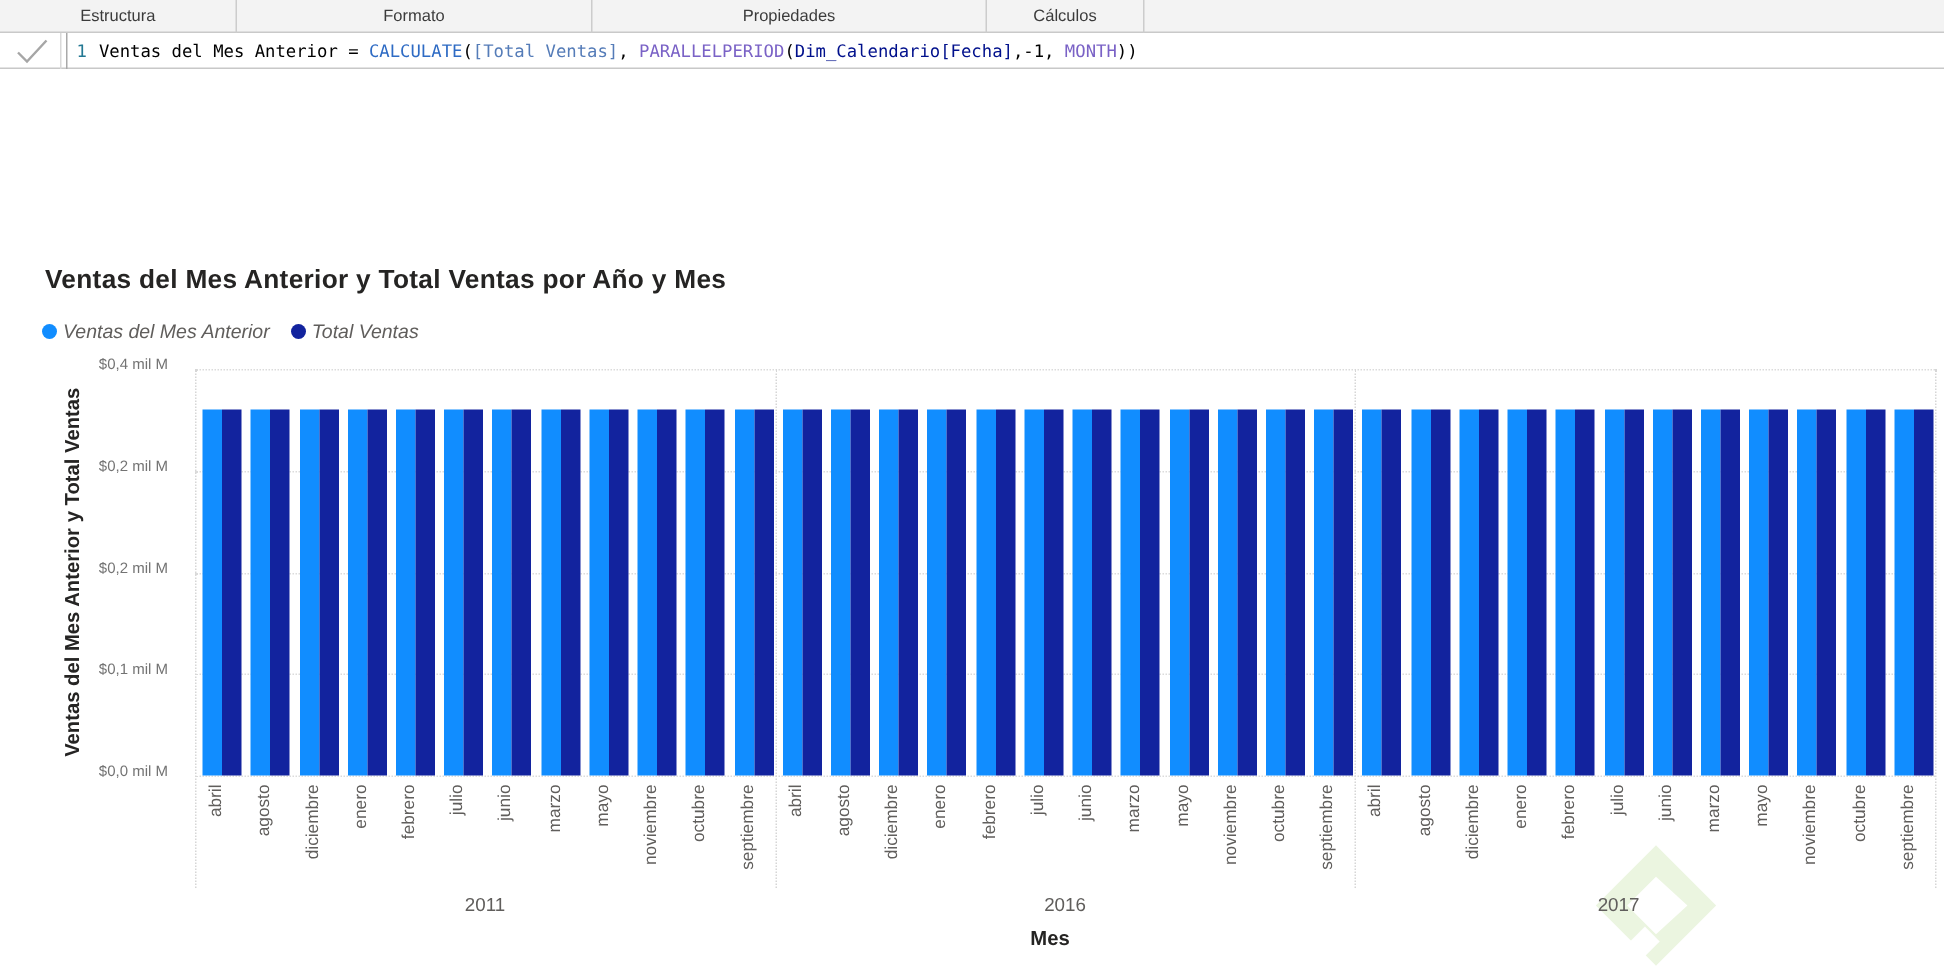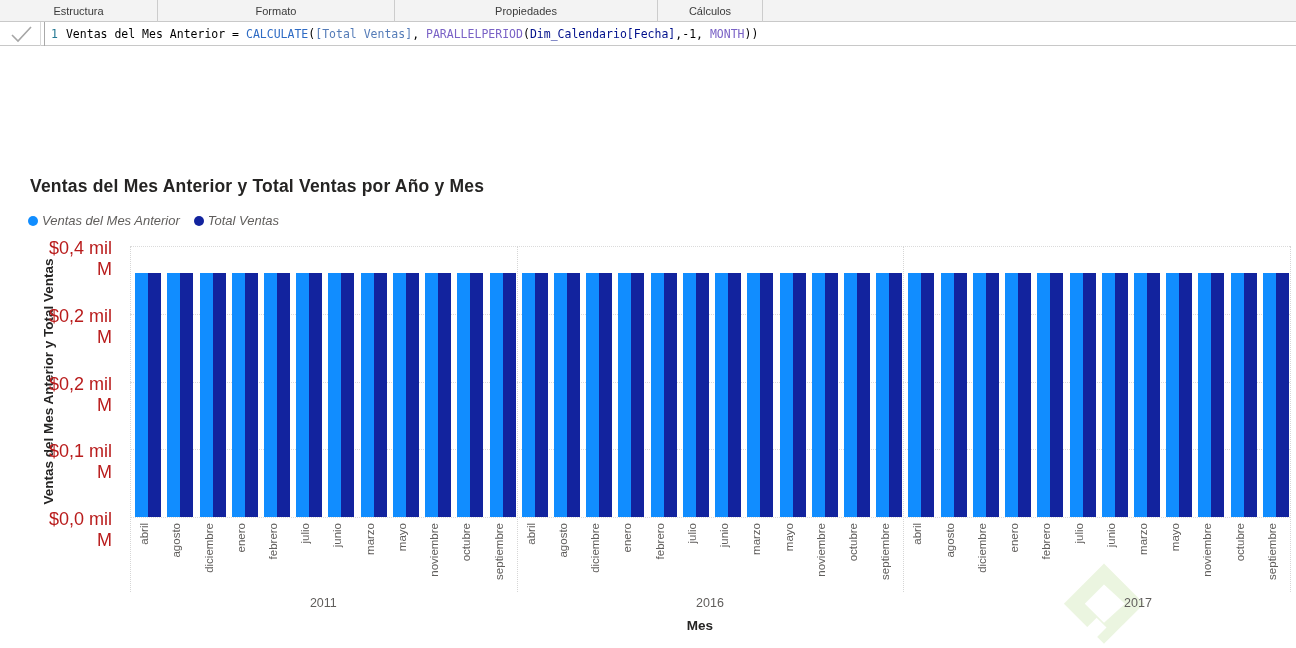--- a/index.html
+++ b/index.html
@@ -32,21 +32,21 @@
   .legend { position:absolute; left:28px; top:213px; display:flex; align-items:center; gap:14px;
             font-size:13px; color:#605E5C; }
   .legend-item { display:flex; align-items:center; gap:4px; cursor:default;font-style:italic; }
   .legend-dot { width:10px; height:10px; border-radius:50%; display:inline-block; }
   .y-axis-title { position:absolute; left:-97px; top:374px; width:290px; text-align:center;
                   transform:rotate(-90deg); font-size:13.5px; font-weight:bold; color:#252423; }
   .x-axis-title { position:absolute; left:580px; top:618px; width:240px; text-align:center;
                   font-size:13.5px; font-weight:bold; color:#252423; }
 
   .gridline { position:absolute; height:0; border-top:1px dotted #DBDBDB; }
-  .ytick { position:absolute; width:80px; text-align:right; font-size:18px; color:#b91c1c; }
+  .ytick { position:absolute; width:80px; text-align:right; font-size:10px; color:#737373; }
   .vsep { position:absolute; width:0; border-left:1px dotted #D6D6D6; }
   .bar { position:absolute; }
   .month-label { position:absolute; writing-mode:vertical-rl; transform:rotate(180deg);
                  font-size:11.5px; color:#605E5C; white-space:nowrap; }
   .year-label { position:absolute; width:80px; text-align:center; font-size:12.5px; color:#605E5C; }
 
   
   .watermark { position:absolute; left:1060px; top:560px; width:236px; height:88px; z-index:0; }
   .watermark-text { position:absolute; left:84px; top:14px; font-size:56px; font-weight:bold;
                     color:#d9d9d9; letter-spacing:1px; }
@@ -179,21 +179,21 @@
     <div class="bar" style="left: 811.778px; top: 273.1px; width: 13px; height: 243.9px; background: rgb(17, 141, 255); pointer-events: auto;"></div>
     <div class="bar" style="left: 824.778px; top: 273.1px; width: 13px; height: 243.9px; background: rgb(18, 35, 158); pointer-events: auto;"></div>
     <div class="month-label" style="left: 814.778px; top: 523px;">noviembre</div>
     <div class="bar" style="left: 844px; top: 273.1px; width: 13px; height: 243.9px; background: rgb(17, 141, 255); pointer-events: auto;"></div>
     <div class="bar" style="left: 857px; top: 273.1px; width: 13px; height: 243.9px; background: rgb(18, 35, 158); pointer-events: auto;"></div>
     <div class="month-label" style="left: 847px; top: 523px;">octubre</div>
     <div class="bar" style="left: 876.222px; top: 273.1px; width: 13px; height: 243.9px; background: rgb(17, 141, 255); pointer-events: auto;"></div>
     <div class="bar" style="left: 889.222px; top: 273.1px; width: 13px; height: 243.9px; background: rgb(18, 35, 158); pointer-events: auto;"></div>
     <div class="month-label" style="left: 879.222px; top: 523px;">septiembre</div>
     <div class="vsep" style="left: 903.333px; top: 246px; height: 346px;"></div>
-    <div class="year-label" style="left: 1098px; top: 596px;">2017</div>
+    <div class="year-label" style="left: 1039px; top: 596px;">2017</div>
     <div class="bar" style="left: 908.444px; top: 273.1px; width: 13px; height: 243.9px; background: rgb(17, 141, 255); pointer-events: auto;"></div>
     <div class="bar" style="left: 921.444px; top: 273.1px; width: 13px; height: 243.9px; background: rgb(18, 35, 158); pointer-events: auto;"></div>
     <div class="month-label" style="left: 911.444px; top: 523px;">abril</div>
     <div class="bar" style="left: 940.667px; top: 273.1px; width: 13px; height: 243.9px; background: rgb(17, 141, 255); pointer-events: auto;"></div>
     <div class="bar" style="left: 953.667px; top: 273.1px; width: 13px; height: 243.9px; background: rgb(18, 35, 158); pointer-events: auto;"></div>
     <div class="month-label" style="left: 943.667px; top: 523px;">agosto</div>
     <div class="bar" style="left: 972.889px; top: 273.1px; width: 13px; height: 243.9px; background: rgb(17, 141, 255); pointer-events: auto;"></div>
     <div class="bar" style="left: 985.889px; top: 273.1px; width: 13px; height: 243.9px; background: rgb(18, 35, 158); pointer-events: auto;"></div>
     <div class="month-label" style="left: 975.889px; top: 523px;">diciembre</div>
     <div class="bar" style="left: 1005.11px; top: 273.1px; width: 13px; height: 243.9px; background: rgb(17, 141, 255); pointer-events: auto;"></div>

